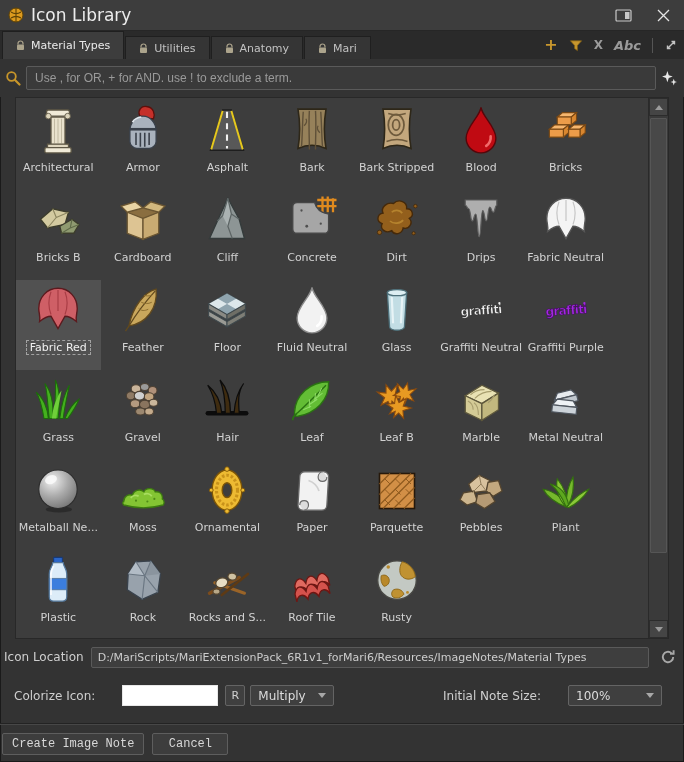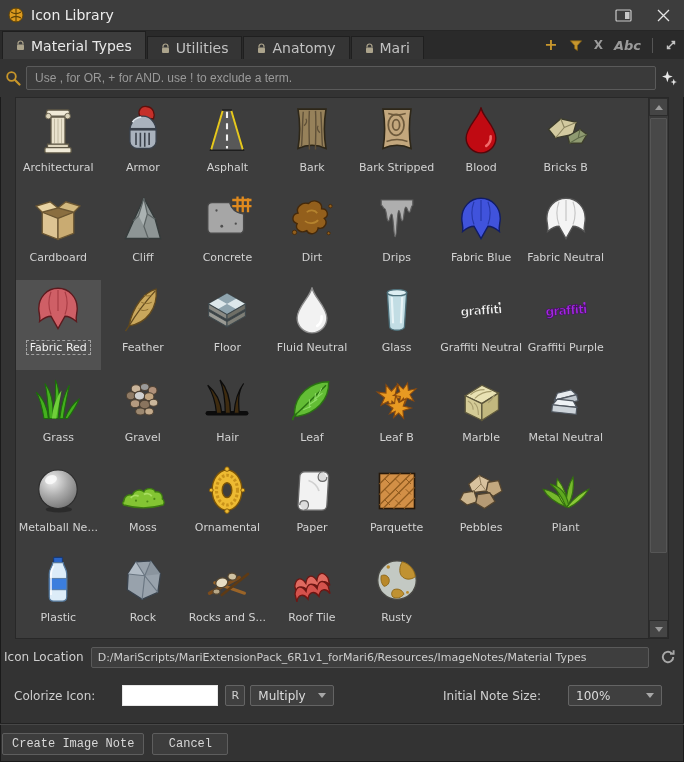--- a/index.html
+++ b/index.html
@@ -4,27 +4,27 @@
 <style>
   html,body{margin:0;padding:0;}
   body{
     width:684px;height:762px;background:#333333;overflow:hidden;
     font-family:"DejaVu Sans","Liberation Sans",sans-serif;color:#d8d8d8;
     box-shadow:inset 0 0 0 1px #1a1a1a;position:relative;
   }
   
   .titlebar{height:30px;background:#3d3d3d;display:flex;align-items:center;padding:0 8px;border-bottom:1px solid #262626;}
   .app-icon{width:16px;height:16px;display:flex;align-items:center;}
-  .title{font-size:14px;color:#ececec;margin-left:7px;}
+  .title{font-size:17px;color:#ececec;margin-left:7px;}
   .tb-spacer{flex:1;}
   .tb-btn{width:26px;height:22px;display:flex;align-items:center;justify-content:center;cursor:default;}
   .tb-close{margin-left:14px;}
   
   .tabbar{height:28px;background:#2a2a2a;display:flex;align-items:flex-end;padding:0 0 0 2px;}
-  .tab{display:flex;align-items:center;gap:6px;padding:0 13px;height:23px;background:#353535;border:1px solid #1f1f1f;border-bottom:none;color:#c2c2c2;font-size:14px;margin-right:1px;box-sizing:border-box;}
+  .tab{display:flex;align-items:center;gap:6px;padding:0 13px;height:23px;background:#353535;border:1px solid #1f1f1f;border-bottom:none;color:#c2c2c2;font-size:11px;margin-right:1px;box-sizing:border-box;}
   .tab.active{height:28px;background:#3d3d3d;color:#e9e9e9;}
   .tab .lock{display:flex;}
   .tab-actions{margin-left:auto;display:flex;align-items:center;gap:11px;padding-right:6px;align-self:center;}
   .act-plus{color:#c8972e;font-weight:bold;font-size:16px;line-height:1;}
   .act-x{color:#9a9a9a;font-size:12px;font-weight:bold;}
   .act-abc{color:#9a9a9a;font-size:13px;font-weight:bold;font-style:italic;}
   .act-div{width:1px;height:15px;background:#555;}
   
   .search-row{display:flex;align-items:center;gap:5px;padding:7px 6px 7px 5px;background:#333;}
   .search-input{flex:1;height:24px;background:#3a3a3a;border:1px solid #5a5a5a;border-radius:2px;color:#f97316;font-size:12px;padding:0 8px;outline:none;box-sizing:border-box;}
@@ -227,20 +227,36 @@
           <svg viewBox="0 0 64 64" width="56" height="56" aria-hidden="true">
             <path d="M32 5 C31 15 15 27 15 40 a17 17 0 0 0 34 0 C49 27 33 15 32 5 Z" fill="#c00a12" stroke="#57060a" stroke-width="1.6"></path>
             <path d="M43 38 a12 12 0 0 1 -5 11" stroke="#f26a6a" stroke-width="3" fill="none" stroke-linecap="round"></path>
           </svg>
         </div>
         <div class="clabel">Blood</div>
       </div>
       <div class="cell">
         <div class="cicon">
           <svg viewBox="0 0 64 64" width="56" height="56" aria-hidden="true">
+            <path d="M22 16 l6 -5 h16 l-6 5 Z" fill="#f6b66e" stroke="#7a4814" stroke-width="1.3"></path>
+            <path d="M38 16 l6 -5 v9 l-6 5 Z" fill="#d8862f" stroke="#7a4814" stroke-width="1.3"></path>
+            <rect x="22" y="16" width="16" height="9" fill="#ec9c49" stroke="#7a4814" stroke-width="1.3"></rect>
+            <path d="M13 30 l6 -5 h16 l-6 5 Z" fill="#f6b66e" stroke="#7a4814" stroke-width="1.3"></path>
+            <path d="M29 30 l6 -5 v9 l-6 5 Z" fill="#d8862f" stroke="#7a4814" stroke-width="1.3"></path>
+            <rect x="13" y="30" width="16" height="9" fill="#ec9c49" stroke="#7a4814" stroke-width="1.3"></rect>
+            <path d="M35 30 l6 -5 h13 l-6 5 Z" fill="#f6b66e" stroke="#7a4814" stroke-width="1.3"></path>
+            <path d="M48 30 l6 -5 v9 l-6 5 Z" fill="#d8862f" stroke="#7a4814" stroke-width="1.3"></path>
+            <rect x="35" y="30" width="13" height="9" fill="#ec9c49" stroke="#7a4814" stroke-width="1.3"></rect>
+          </svg>
+        </div>
+        <div class="clabel">Bricks</div>
+      </div>
+      <div class="cell">
+        <div class="cicon">
+          <svg viewBox="0 0 64 64" width="56" height="56" aria-hidden="true">
             <path d="M12 30 L26 18 L44 22 L40 36 L20 40 Z" fill="#d3caa0" stroke="#3c3c2c" stroke-width="1.6"></path>
             <path d="M26 18 L30 28 L20 40 M30 28 L44 22" fill="none" stroke="#8d8660" stroke-width="1.3"></path>
             <path d="M34 38 L48 30 L56 36 L50 46 L36 46 Z" fill="#8f9a70" stroke="#3c3c2c" stroke-width="1.6"></path>
             <path d="M48 30 L46 40 L36 46 M46 40 L56 36" fill="none" stroke="#5f6a48" stroke-width="1.3"></path>
           </svg>
         </div>
         <div class="clabel">Bricks B</div>
       </div>
       <div class="cell">
         <div class="cicon">
@@ -288,29 +304,20 @@
         </div>
         <div class="clabel">Dirt</div>
       </div>
       <div class="cell">
         <div class="cicon">
           <svg viewBox="0 0 64 64" width="56" height="56" aria-hidden="true">
             <path d="M14 8 h36 v6 c-2 0 -2 8 -4 8 c-2 0 -2 -6 -4 -6 c-2 0 -2 16 -4 16 c-2 0 -2 -12 -4 -12 c-2 0 -2 30 -4 30 c-2 0 -2 -26 -4 -26 c-2 0 -2 8 -4 8 c-2 0 -2 -14 -4 -14 c-2 0 -2 -4 -4 -4 Z" fill="#aeaeae" stroke="#5e5e5e" stroke-width="1.4"></path>
           </svg>
         </div>
         <div class="clabel">Drips</div>
-      </div>
-      <div class="cell">
-        <div class="cicon">
-          <svg viewBox="0 0 64 64" width="56" height="56" aria-hidden="true">
-            <path d="M32 6 C19 6 10 17 10 29 c0 5 2 9 1 15 c5 -4 9 -6 13 -6 l8 14 l8 -14 c4 0 8 2 13 6 c-1 -6 1 -10 1 -15 C54 17 45 6 32 6 Z" fill="#4053dc" stroke="#101c66" stroke-width="1.6"></path>
-            <path d="M24 10 c-3 8 -3 18 0 26 M32 8 v24 M40 10 c3 8 3 18 0 26" fill="none" stroke="#2638a8" stroke-width="1.3"></path>
-          </svg>
-        </div>
-        <div class="clabel">Fabric Blue</div>
       </div>
       <div class="cell">
         <div class="cicon">
           <svg viewBox="0 0 64 64" width="56" height="56" aria-hidden="true">
             <path d="M32 6 C19 6 10 17 10 29 c0 5 2 9 1 15 c5 -4 9 -6 13 -6 l8 14 l8 -14 c4 0 8 2 13 6 c-1 -6 1 -10 1 -15 C54 17 45 6 32 6 Z" fill="#f4f4f4" stroke="#555555" stroke-width="1.6"></path>
             <path d="M24 10 c-3 8 -3 18 0 26 M32 8 v24 M40 10 c3 8 3 18 0 26" fill="none" stroke="#c4c4c4" stroke-width="1.3"></path>
           </svg>
         </div>
         <div class="clabel">Fabric Neutral</div>
       </div>

